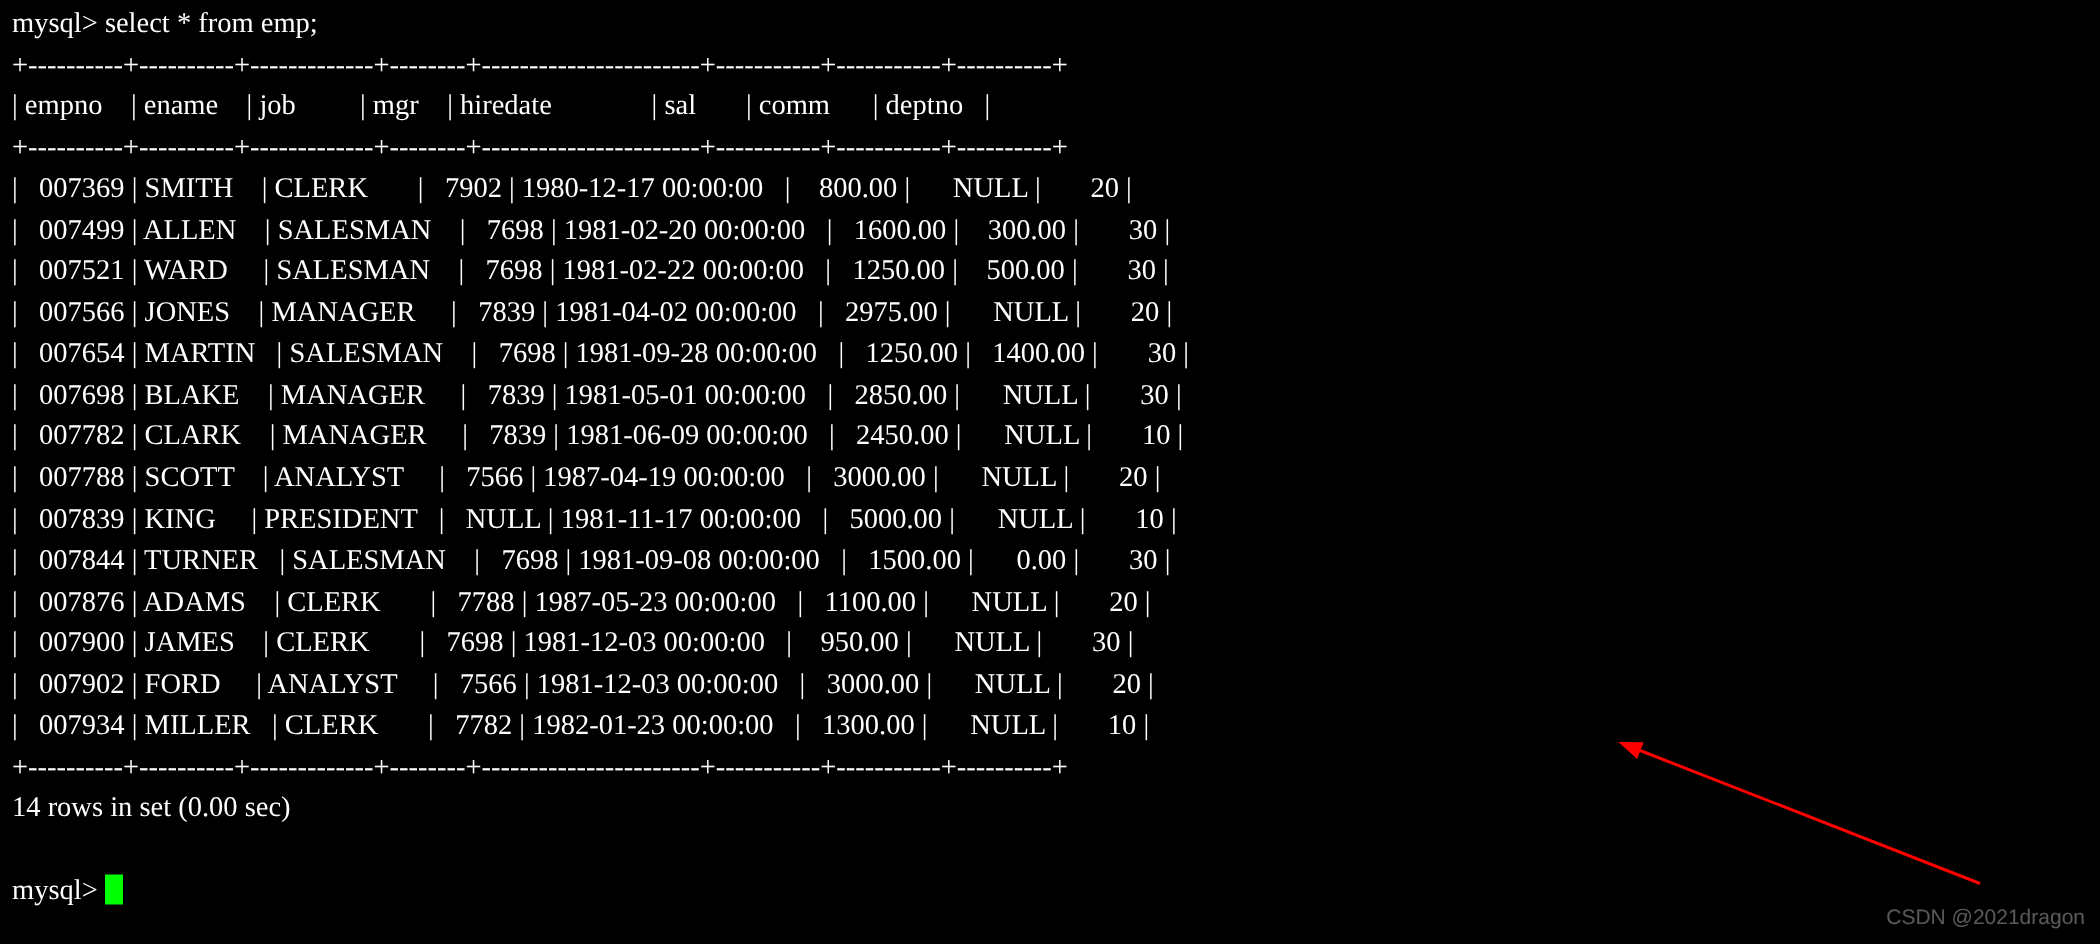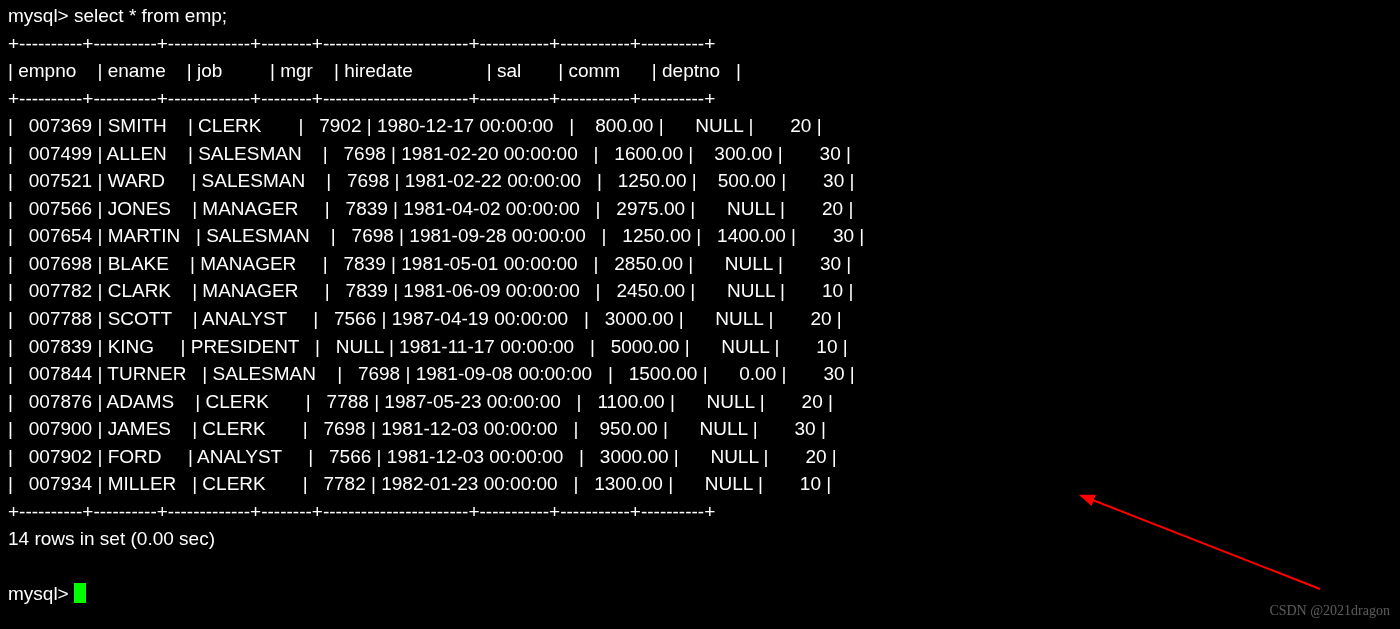--- a/index.html
+++ b/index.html
@@ -11,39 +11,39 @@
     font-size: 19px;
     line-height: 1.45;
     width: 1400px;
     height: 629px;
     overflow: hidden;
     position: relative;
   }
   pre {
     margin: 0;
     padding: 2px 8px;
-    font-family: Liberation Sans, sans-serif;
+    font-family: Liberation Serif, serif;
     white-space: pre;
   }
   .cursor {
     display: inline-block;
     width: 12px;
     height: 20px;
     background: #00ff00;
     vertical-align: middle;
     position: relative;
     top: -2px;
   }
   .watermark {
     position: absolute;
     right: 10px;
     bottom: 8px;
     color: rgba(255,255,255,0.35);
     font-size: 14px;
-    font-family: Liberation Serif, serif;
+    font-family: Liberation Sans, sans-serif;
   }
   svg.arrow {
     position: absolute;
     right: 70px;
     bottom: 30px;
     width: 260px;
     height: 110px;
     pointer-events: none;
   }
 </style>

